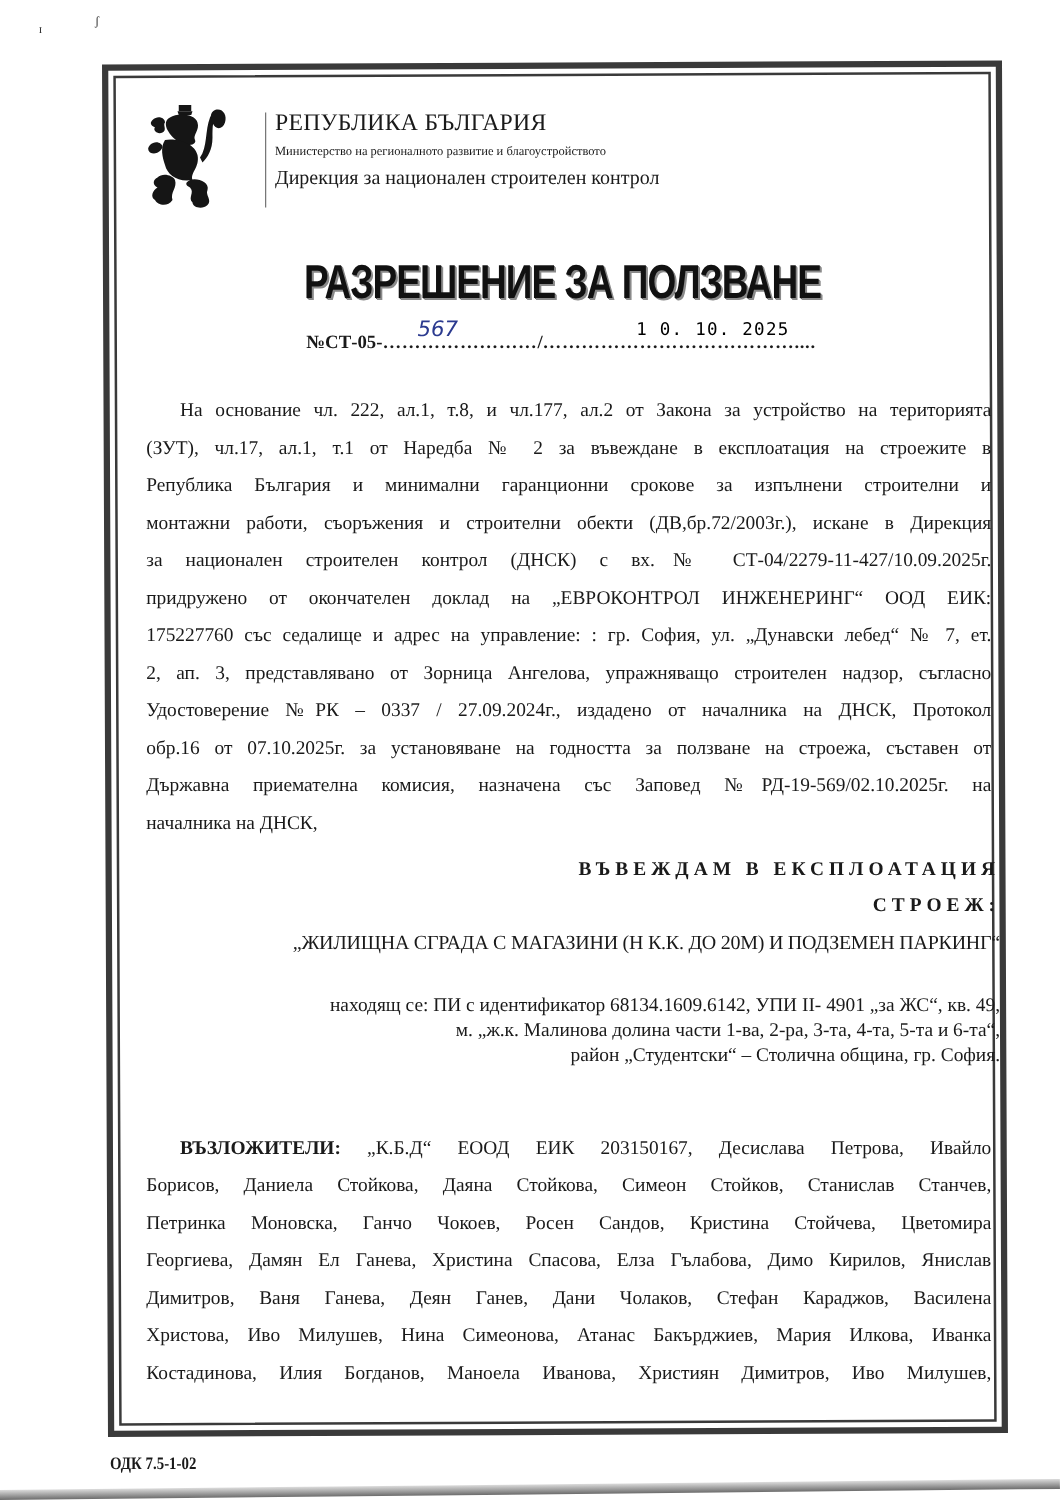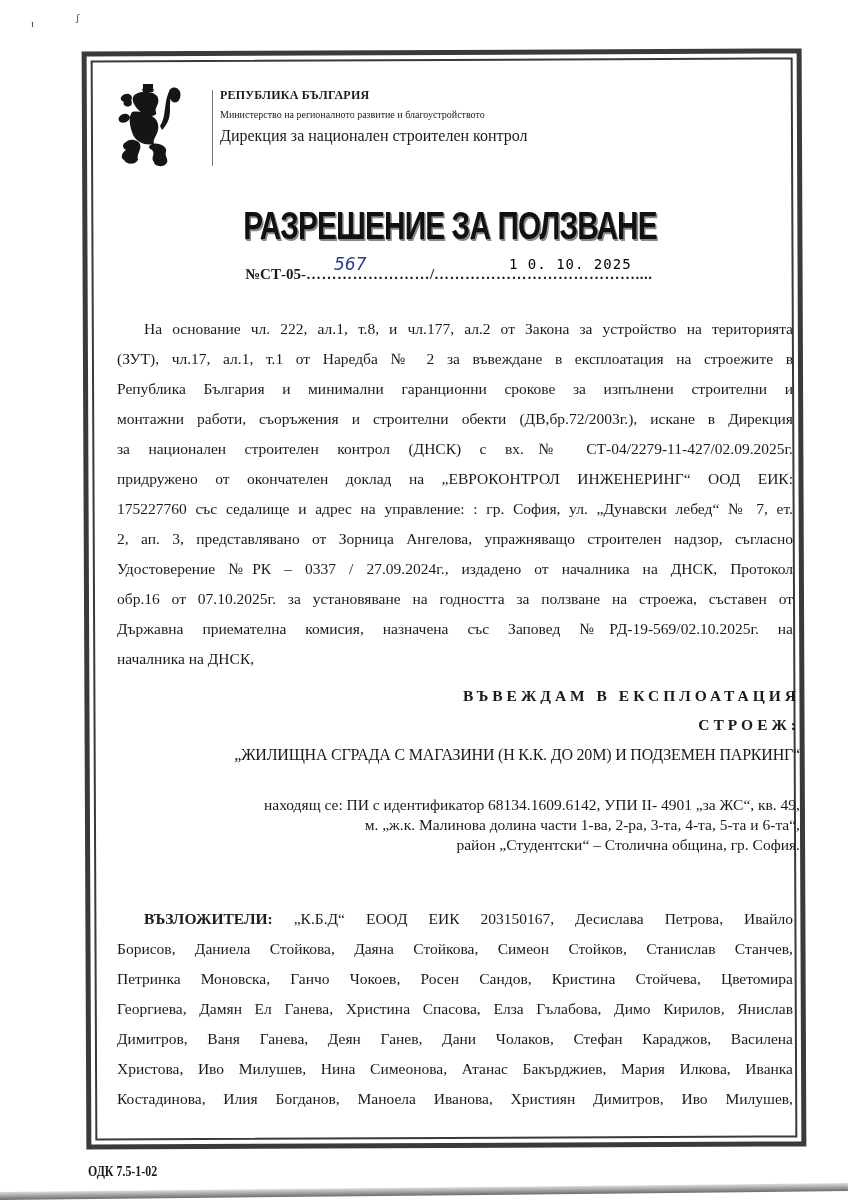--- a/index.html
+++ b/index.html
@@ -19,21 +19,21 @@
     position: absolute; left: 4px; top: 4px; right: 4px; bottom: 4px;
     border: 2px solid #3a3a3a;
   }
   .content {
     position: absolute; left: 100px; top: 60px; width: 700px; height: 1080px;
   }
   .header { position: absolute; left: 18px; top: 22px; height: 90px; width: 660px; }
   .emblem { position: absolute; left: 0; top: 0; width: 64px; height: 88px; }
   .header-rule { position: absolute; left: 94px; top: 8px; width: 1px; height: 76px; background: #777; }
   .header-text { position: absolute; left: 102px; top: 6px; }
-  .republic { font-weight: bold; font-size: 12px; letter-spacing: 0.2px; margin-bottom: 6px; }
+  .republic { font-weight: normal; font-size: 19px; letter-spacing: 0.2px; margin-bottom: 6px; }
   .ministry { font-size: 10px; margin-bottom: 7px; }
   .directorate { font-size: 16px; }
   .title {
     position: absolute; left: 0; width: 700px; top: 145px; text-align: center;
     font-family: "Liberation Sans", "DejaVu Sans", sans-serif;
     font-weight: bold; font-size: 38px; letter-spacing: -1px;
     transform: scaleX(0.78); transform-origin: 50% 50%;
     color: #111;
     text-shadow: 2px 2px 0 #8a8a8a, 1px 1px 0 #555;
   }
@@ -123,21 +123,21 @@
     <span>№СТ-05-</span><span class="dots">……………………</span><span>/</span><span class="dots">…………………………………....</span>
     <span class="hand" style="left:89px; top:-12px;">567</span>
     <span class="stamp-date" style="left:264px; top:-10px;">1 0. 10. 2025</span>
   </div>
 
   <div class="para" style="top:254px;">
     <span class="line indent">На основание чл. 222, ал.1, т.8, и  чл.177, ал.2 от Закона за устройство на територията</span>
     <span class="line">(ЗУТ), чл.17, ал.1, т.1 от Наредба № 2 за  въвеждане в експлоатация на строежите в</span>
     <span class="line">Република България и минимални гаранционни срокове за изпълнени строителни и</span>
     <span class="line">монтажни работи, съоръжения и строителни обекти (ДВ,бр.72/2003г.), искане в Дирекция</span>
-    <span class="line">за национален строителен контрол (ДНСК) с вх.№ СТ-04/2279-11-427/02.09.2025г.</span>
+    <span class="line">за национален строителен контрол (ДНСК) с вх.№ СТ-04/2279-11-427/10.09.2025г.</span>
     <span class="line">придружено от окончателен доклад на „ЕВРОКОНТРОЛ ИНЖЕНЕРИНГ“ ООД ЕИК:</span>
     <span class="line">175227760 със седалище и адрес на управление: : гр. София, ул. „Дунавски лебед“ № 7, ет.</span>
     <span class="line">2, ап. 3, представлявано от Зорница Ангелова, упражняващо строителен надзор, съгласно</span>
     <span class="line">Удостоверение №РК – 0337 / 27.09.2024г., издадено от началника на ДНСК, Протокол</span>
     <span class="line">обр.16 от 07.10.2025г. за установяване на годността за ползване на строежа, съставен от</span>
     <span class="line">Държавна приемателна комисия, назначена със Заповед №РД-19-569/02.10.2025г. на</span>
     <span class="line last">началника на ДНСК,</span>
   </div>
 
   <div class="center-block enact" style="top:627px;">ВЪВЕЖДАМ В ЕКСПЛОАТАЦИЯ</div>

